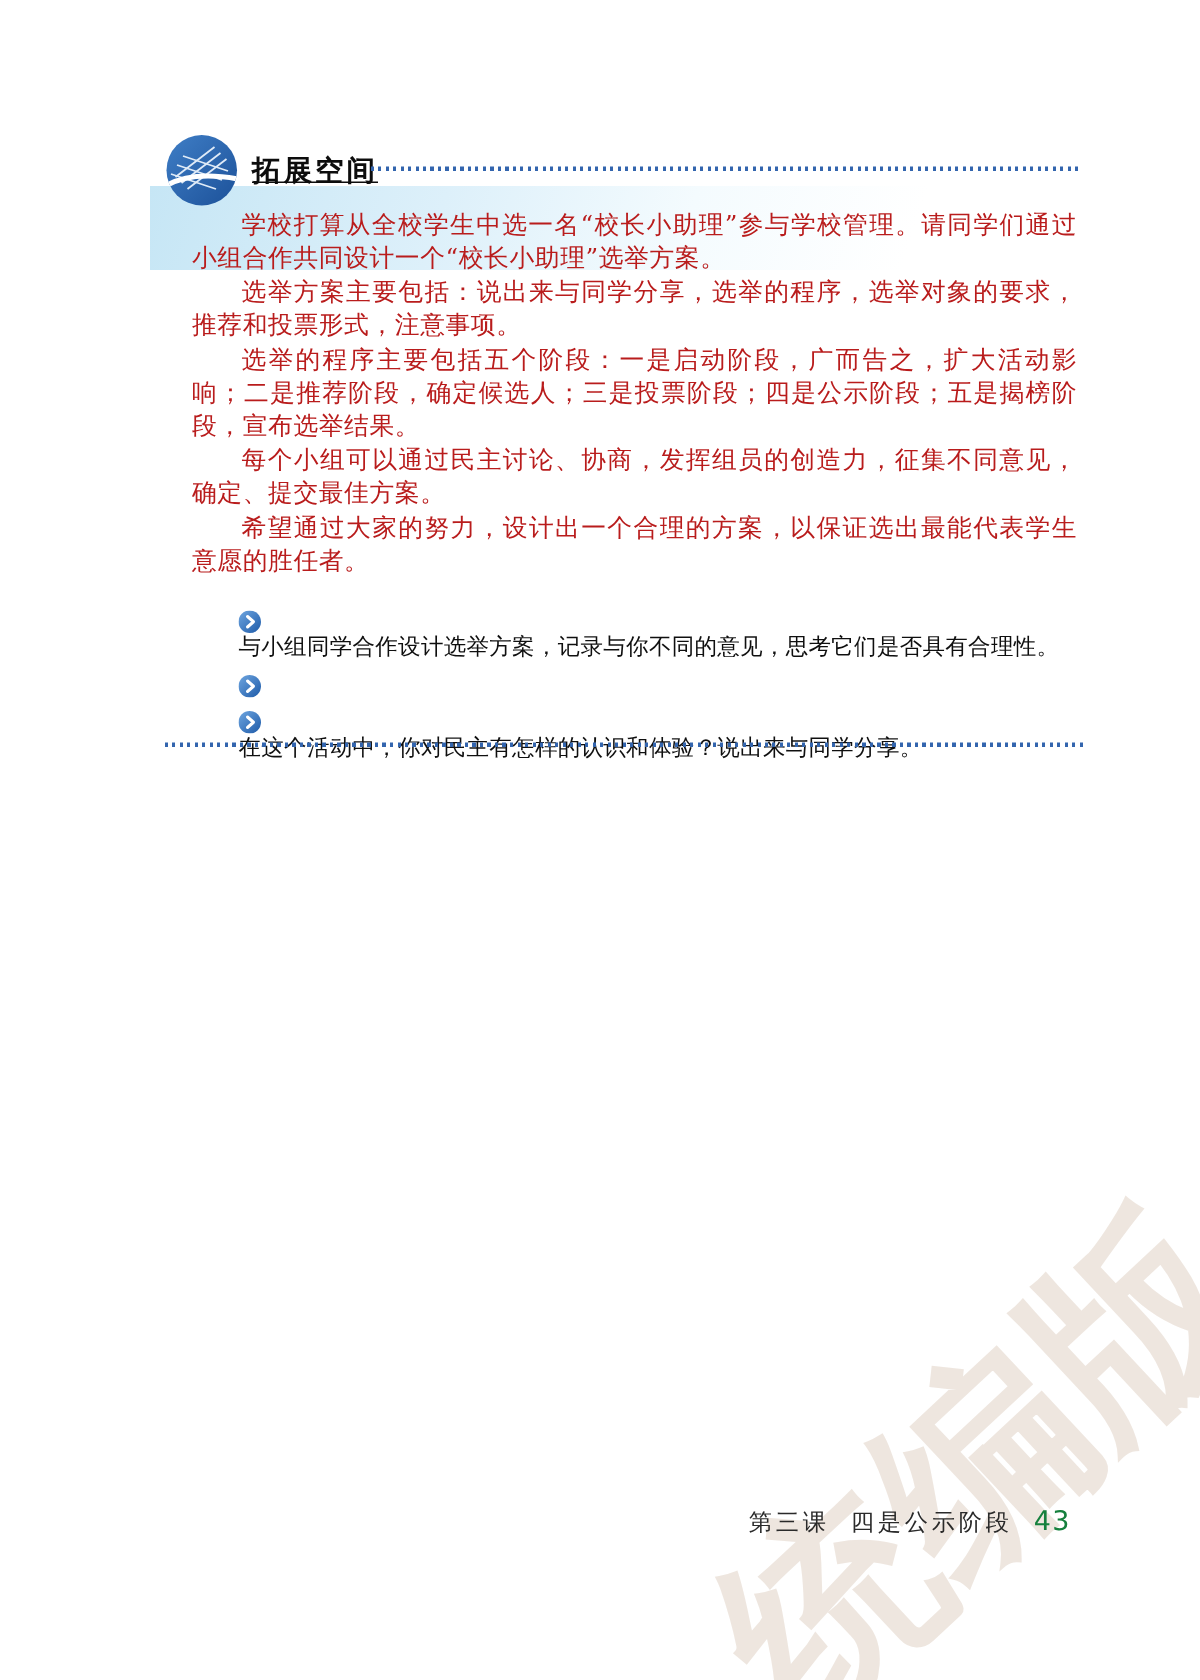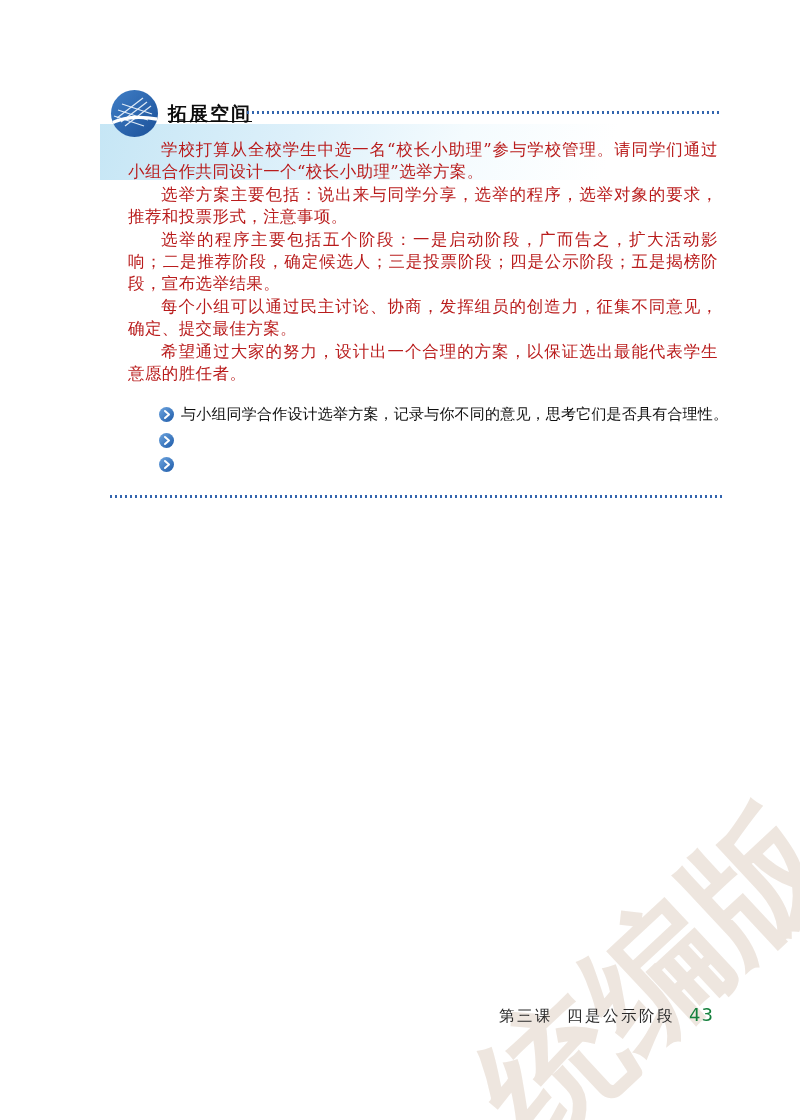--- a/index.html
+++ b/index.html
@@ -36,21 +36,21 @@
     text-align:justify;letter-spacing:0.4px;
   }
   .bodytext p{margin:0;text-indent:2em;}
 
   
   .bullets{
     position:absolute;left:159px;top:405px;width:575px;
     font-family:"DejaVu Sans","Liberation Sans",sans-serif;
     font-size:15px;color:#0f0f0f;
   }
-  .bullet{display:flex;align-items:flex-start;margin-bottom:7px;}
+  .bullet{display:flex;align-items:flex-start;margin-bottom:7px;flex-direction:column;}
   .b-icon{flex:0 0 15px;width:15px;height:15px;margin-top:2px;margin-right:7px;}
   .b-text{line-height:19px;letter-spacing:0.2px;}
 
   
   .footer{
     position:absolute;right:86px;top:1004px;
     display:flex;align-items:baseline;color:#2a2a2a;
   }
   .f-lesson,.f-title{font-size:15.5px;letter-spacing:2.5px;}
   .f-gap1{width:14px;}
@@ -143,20 +143,21 @@
           </svg>
         </span>
       </div>
       <div class="bullet">
         <span class="b-icon">
           <svg width="15" height="15" viewBox="0 0 15 15">
             <circle cx="7.5" cy="7.5" r="7.5" fill="url(#bg1)"></circle>
             <path d="M6,4 L10,7.5 L6,11" stroke="#ffffff" stroke-width="2" fill="none" stroke-linecap="round" stroke-linejoin="round"></path>
           </svg>
         </span>
+        <span class="b-text">在这个活动中，你对民主有怎样的认识和体验？说出来与同学分享。</span>
       </div>
     </div>
 
     <div class="dotline end-dots"></div>
 
     <div class="footer">
       <span class="f-lesson">第三课</span>
       <span class="f-gap1"></span>
       <span class="f-title">四是公示阶段</span>
       <span class="f-gap2"></span>

